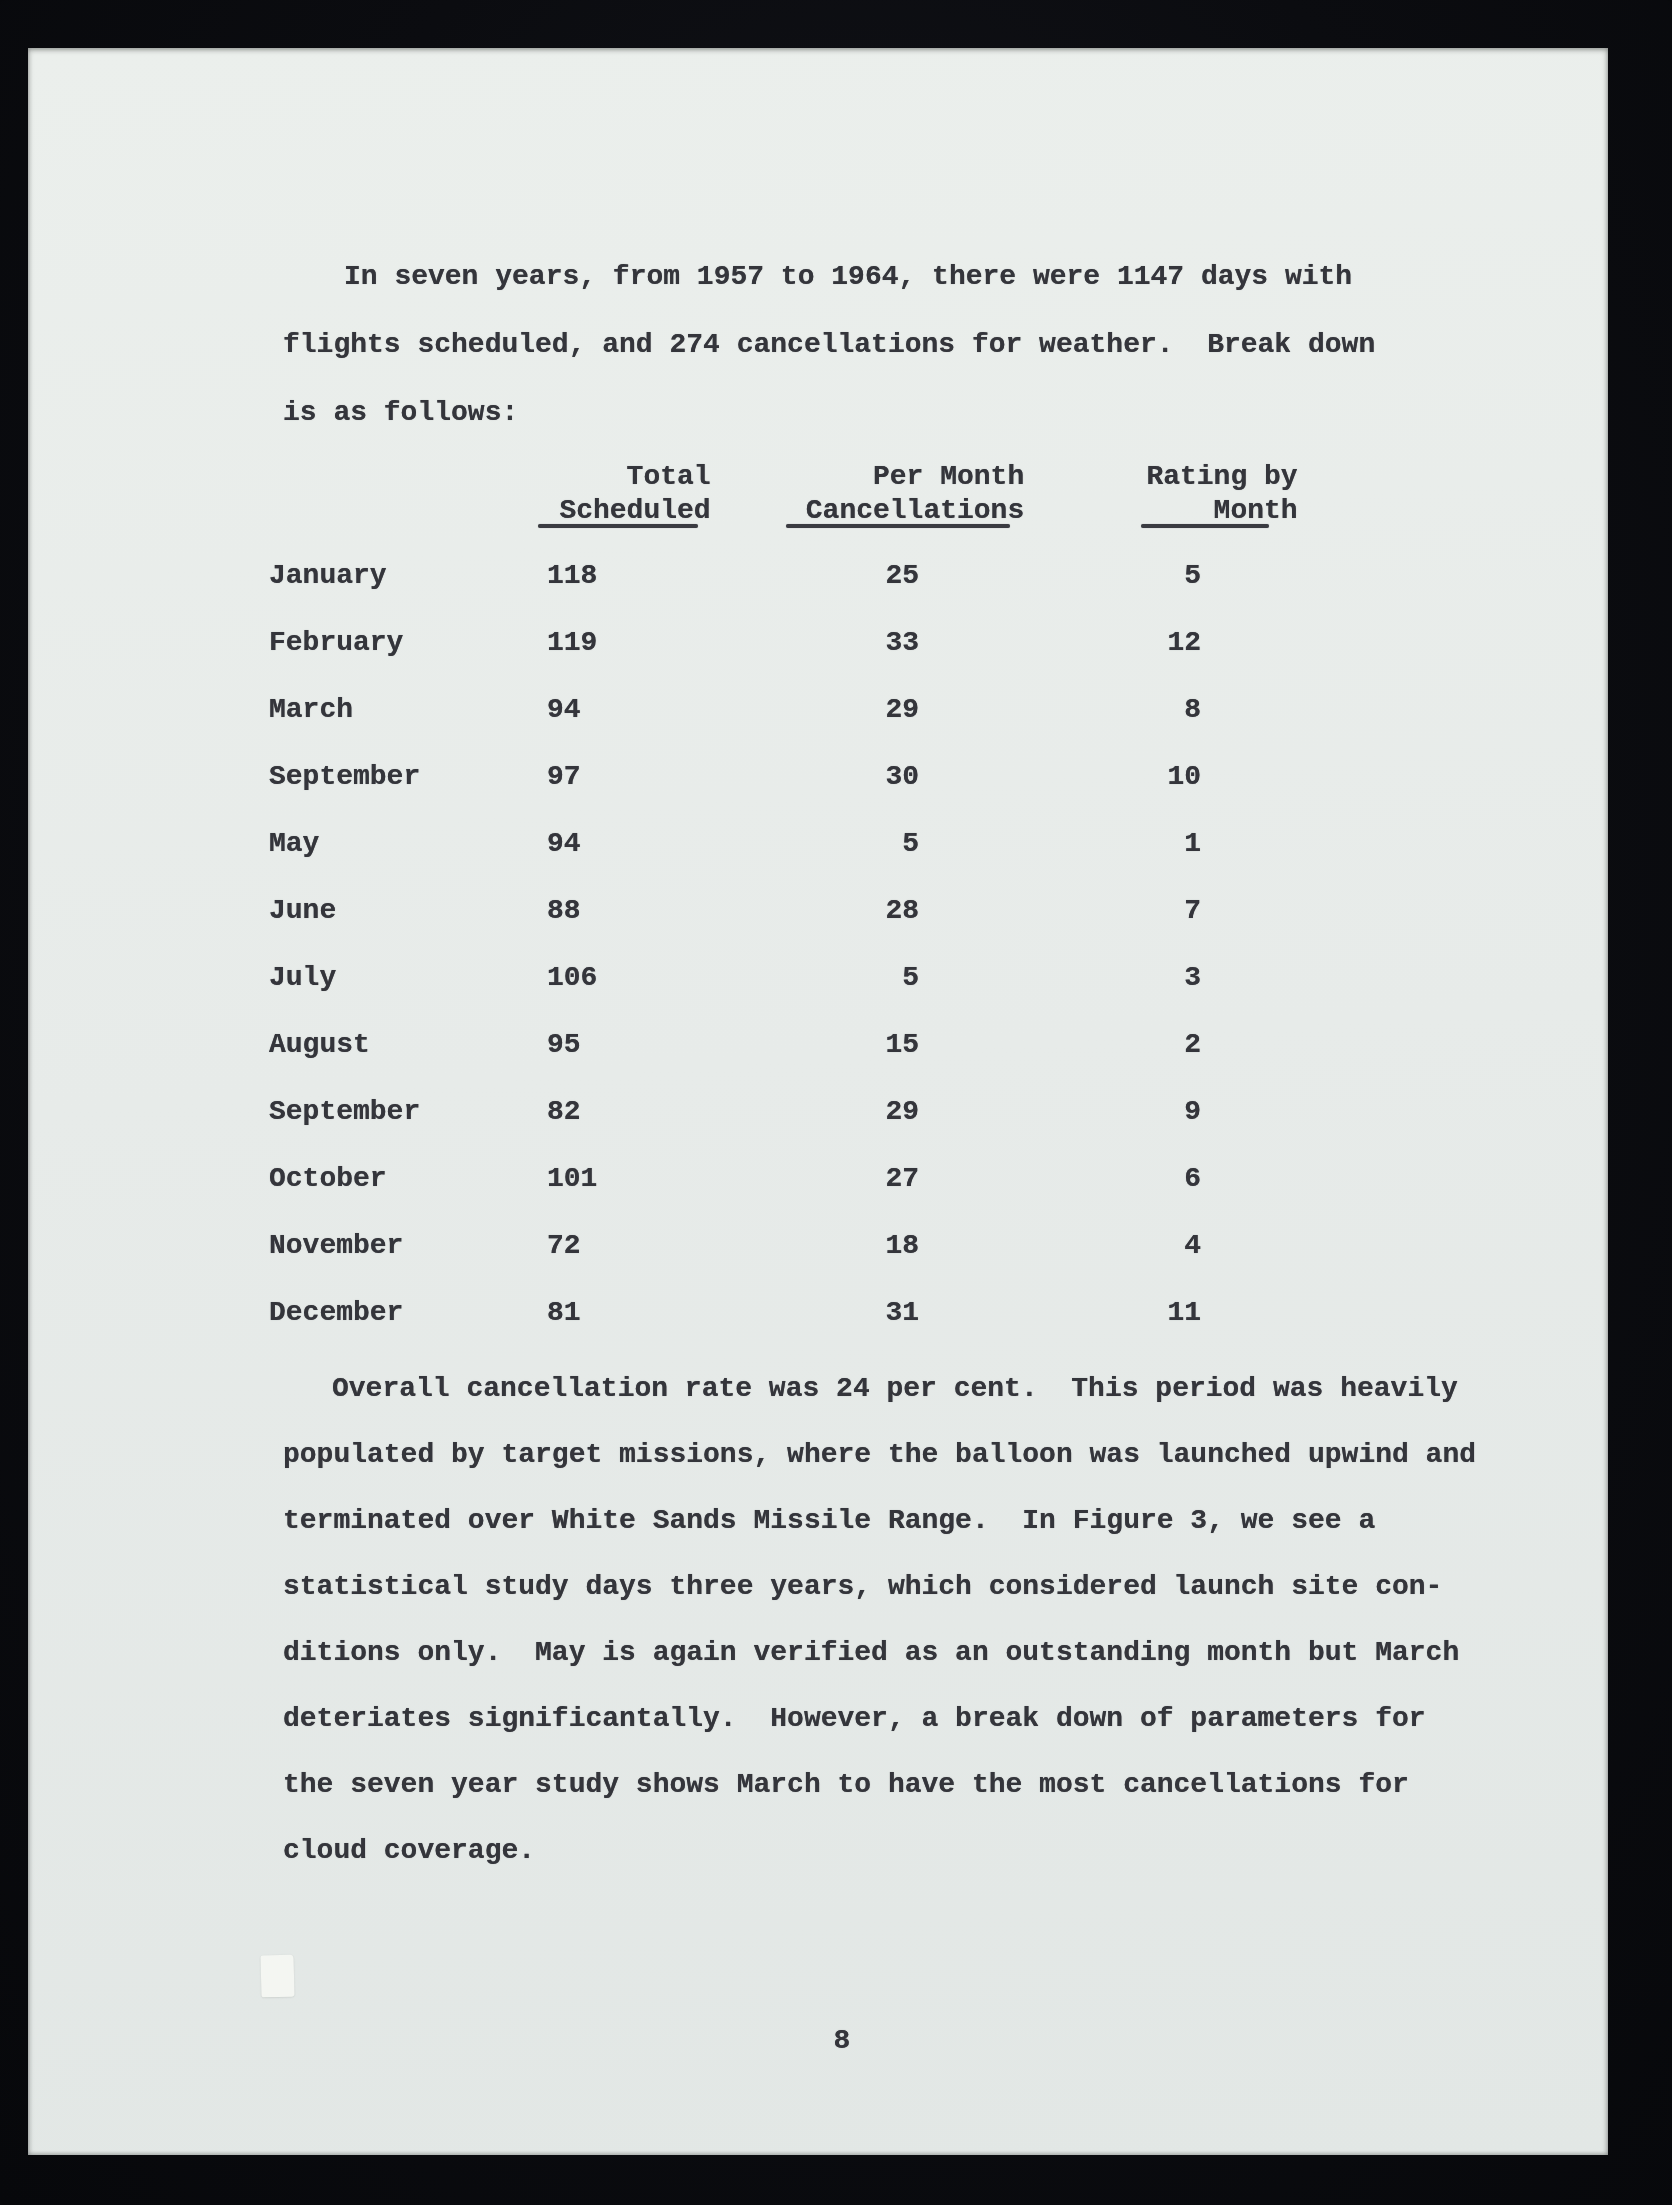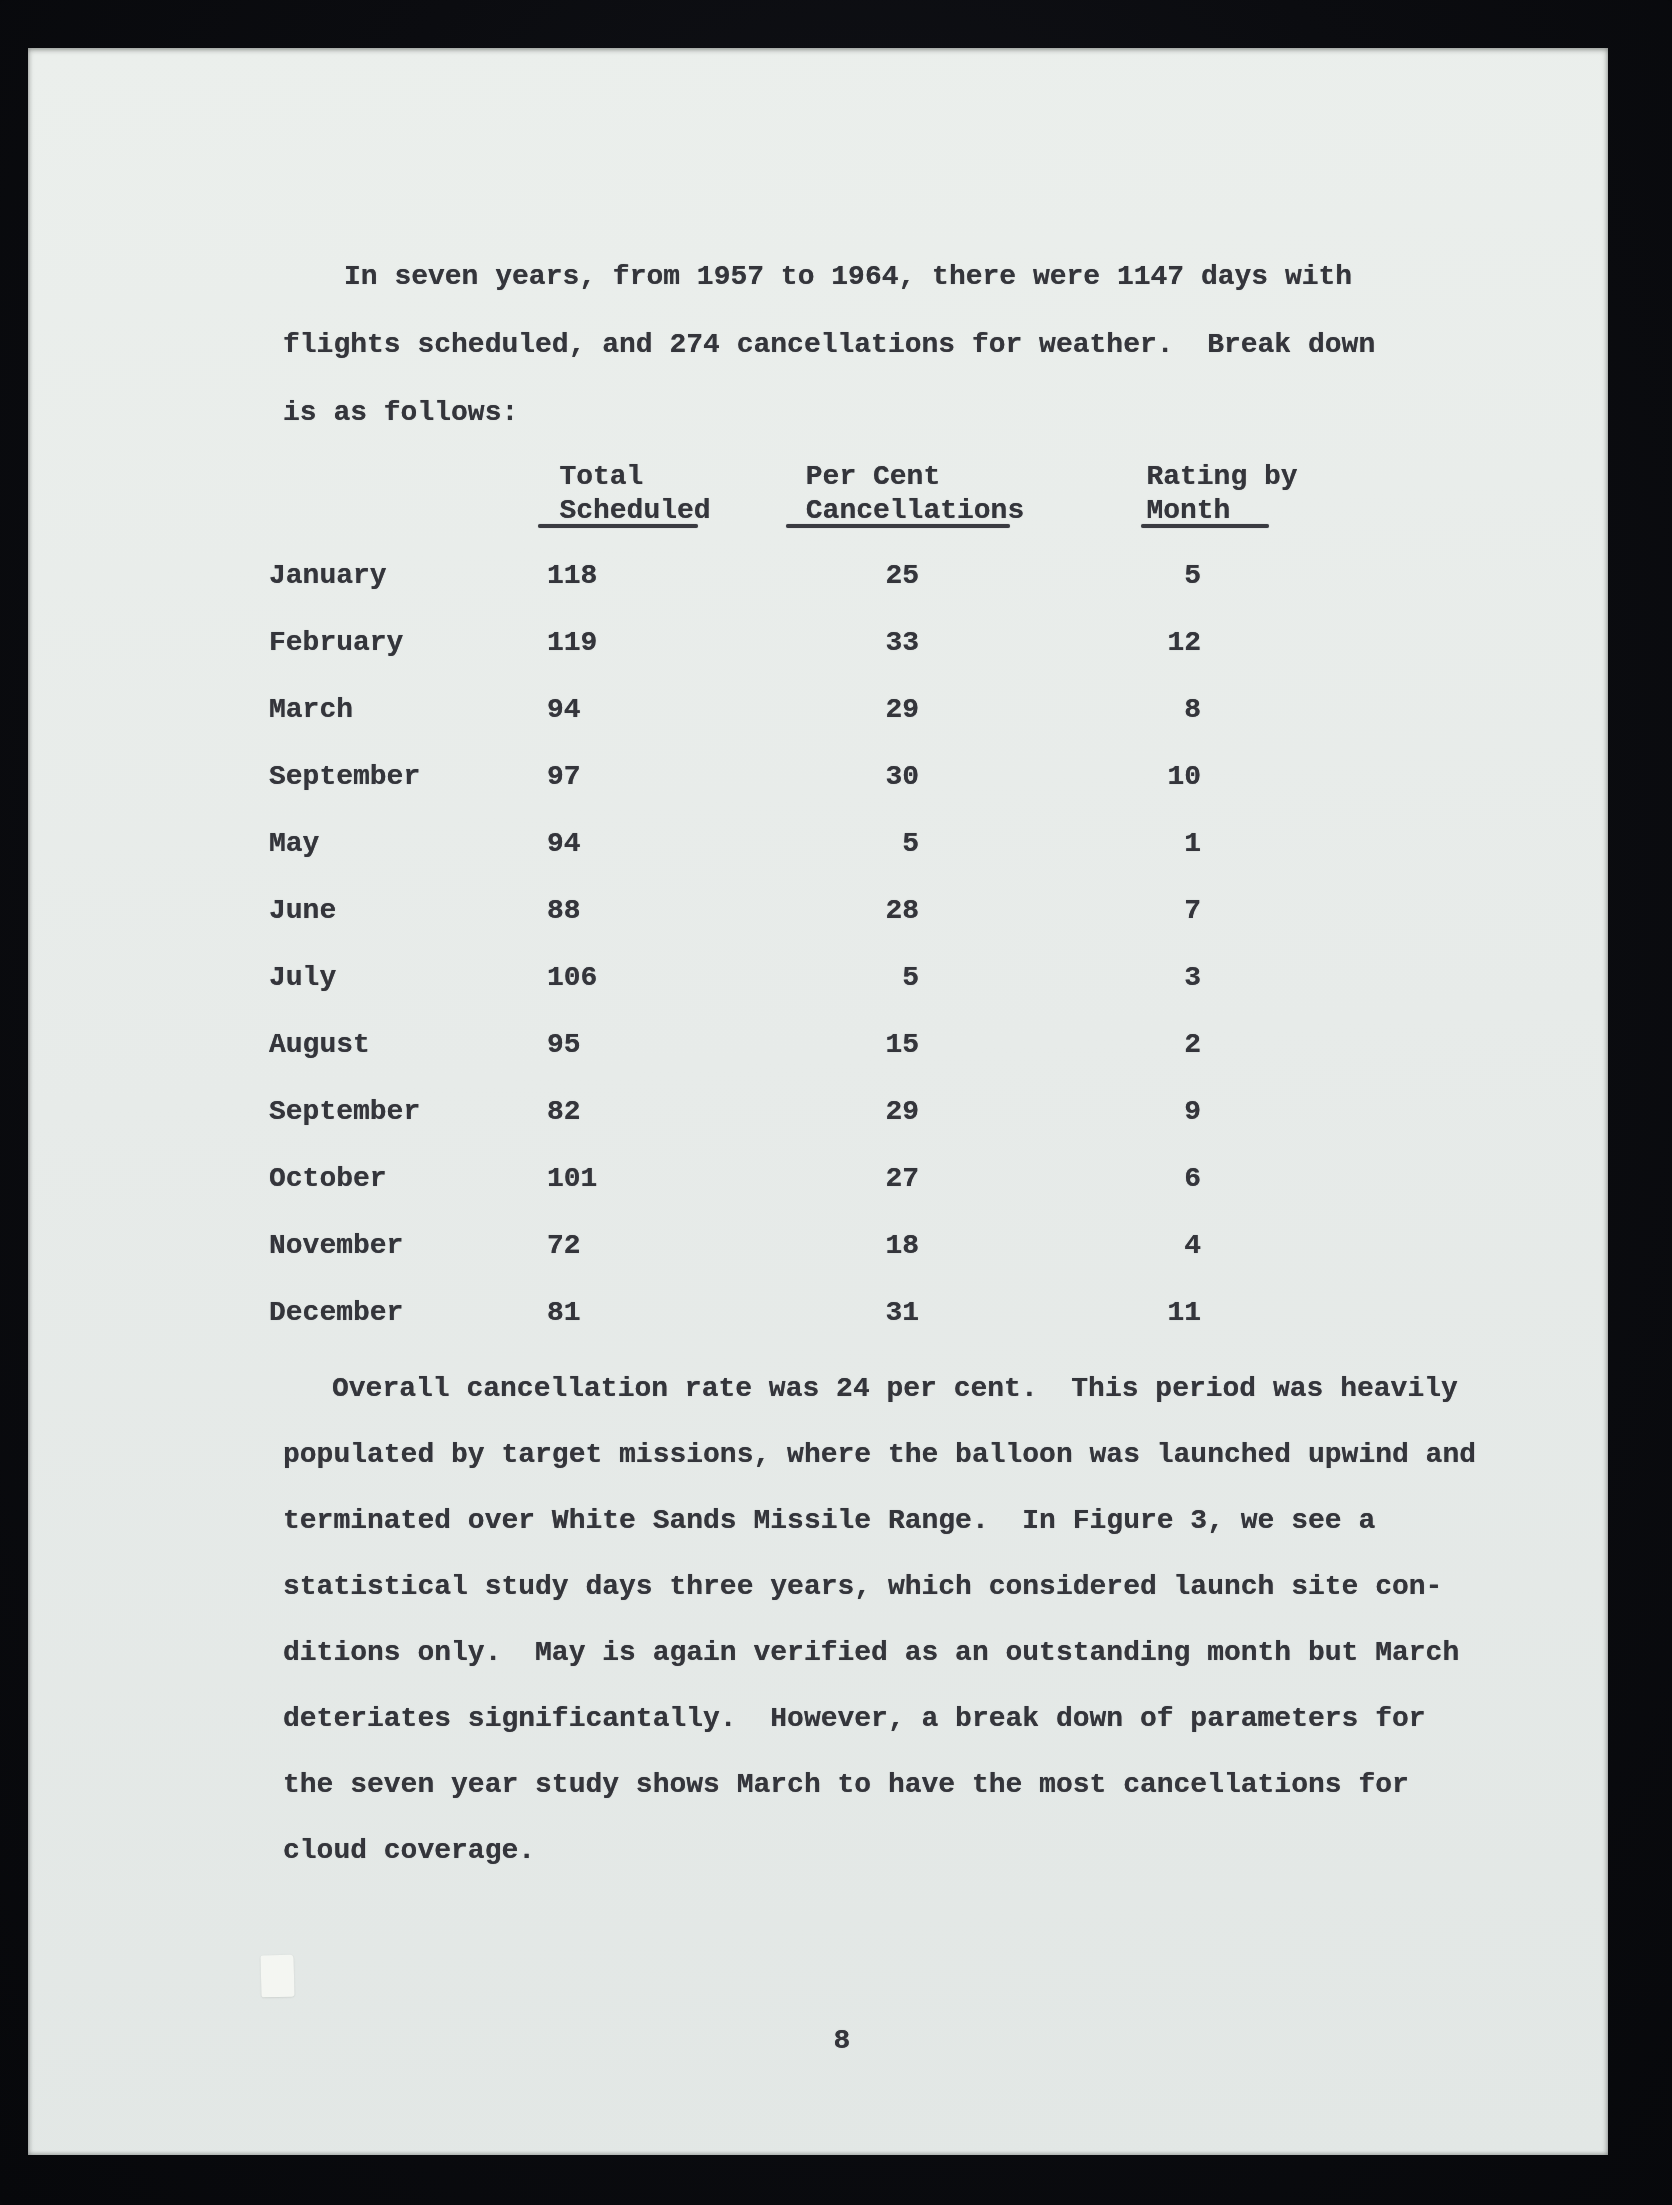--- a/index.html
+++ b/index.html
@@ -23,21 +23,21 @@
     font-weight:700; font-size:28px; line-height:33px;
     color:#34353b;
     text-shadow: 0 0 0.6px rgba(52,53,59,.65), 0 0 1.4px rgba(52,53,59,.22);
   }
   .block { position:absolute; }
   .p-line { position:absolute; left:0; top:calc(var(--i) * var(--step, 66px)); }
   #intro { left:255px; top:212px; --step:68px; }
   #bodypara { left:255px; top:1324px; --step:66px; }
 
   .thg { position:absolute; top:412px; transform:translateX(-50%); }
-  .th-line { line-height:34px; text-align:left;margin-left:34px; }
+  .th-line { line-height:34px; text-align:right;margin-left:34px; }
   .th-rule {
     position:absolute; top:476px; height:3.9px; transform:translateX(-50%);
     background:#3a3b41; border-radius:2px;
     box-shadow:0 0 0.8px rgba(57,58,64,.65);
   }
   .trow { position:absolute; left:0; right:0; height:34px; top:calc(511px + var(--i) * 67px); }
   .cell { position:absolute; }
   .c-month { left:241px; }
   .c-total { left:519px;  width:112px; text-align:left; }
   .c-pct   { left:779px; width:112px; text-align:right; }
@@ -64,21 +64,21 @@
       <div class="p-line tw" style="--i:2">is as follows:</div>
     </div>
 
     <div class="block" style="left:0; top:0; right:0">
 
       <div class="thg" style="left:590px">
         <div class="th-line tw">Total</div>
         <div class="th-line tw">Scheduled</div>
       </div>
       <div class="thg" style="left:870px">
-        <div class="th-line tw">Per Cent</div>
+        <div class="th-line tw">Per Month</div>
         <div class="th-line tw">Cancellations</div>
       </div>
       <div class="thg" style="left:1177px">
         <div class="th-line tw">Rating by</div>
         <div class="th-line tw">Month</div>
       </div>
 
       <div class="th-rule" style="left:590px; width:160px"></div>
       <div class="th-rule" style="left:870px; width:224px"></div>
       <div class="th-rule" style="left:1177px; width:128px"></div>

